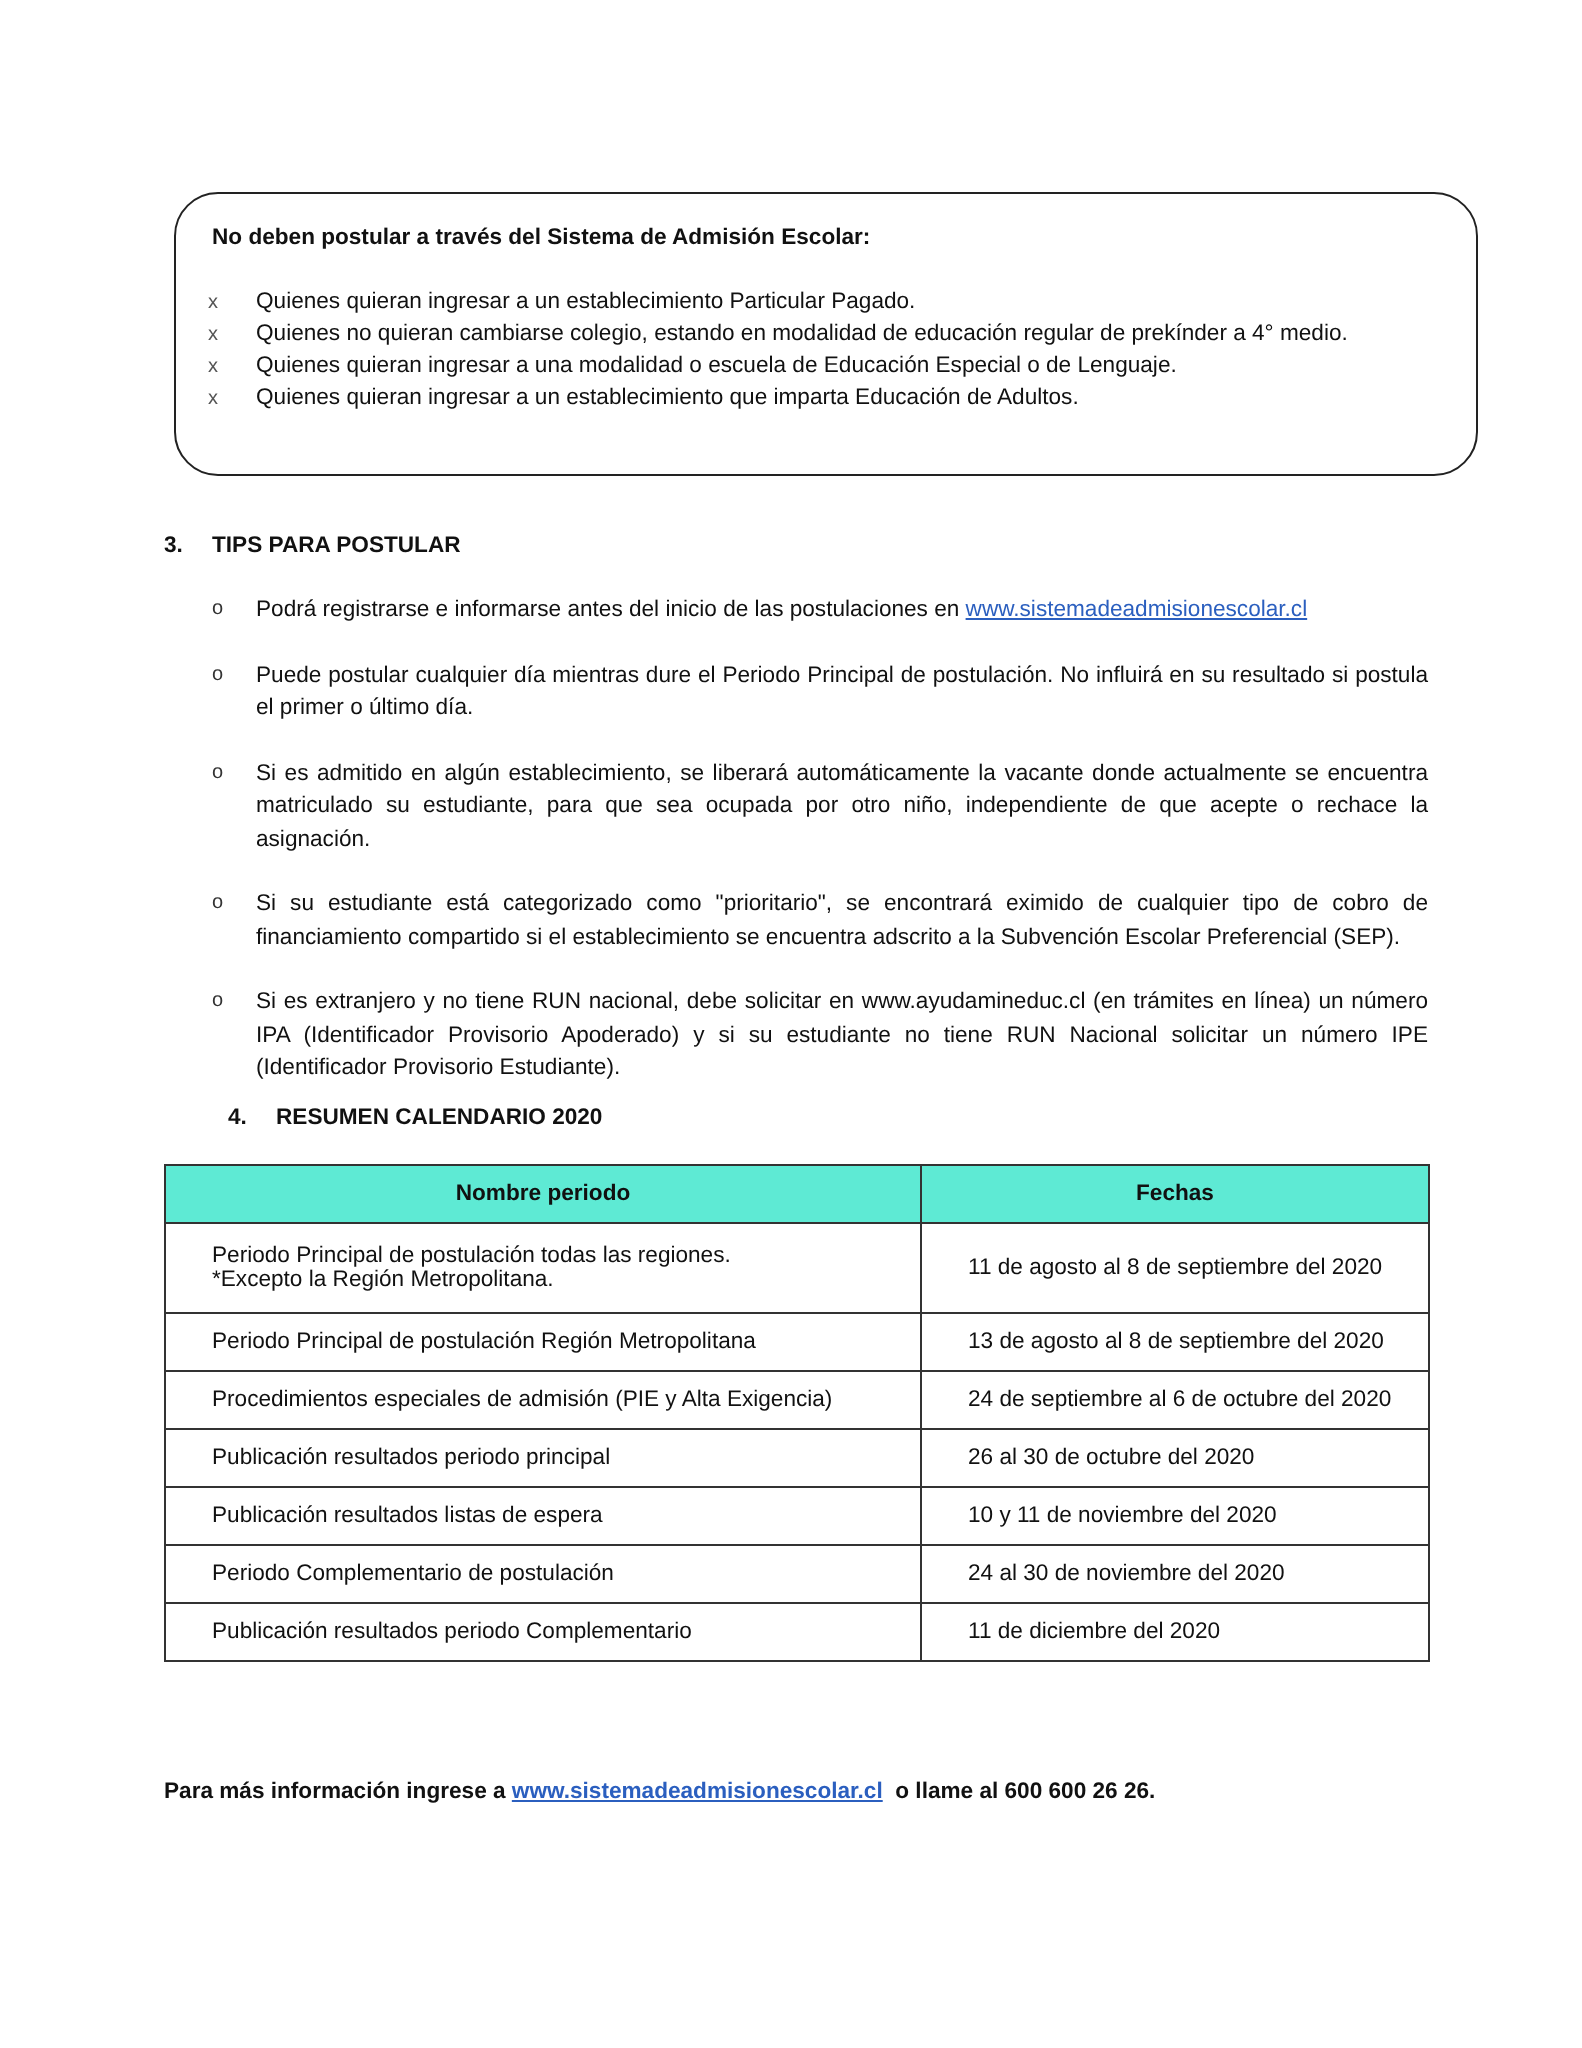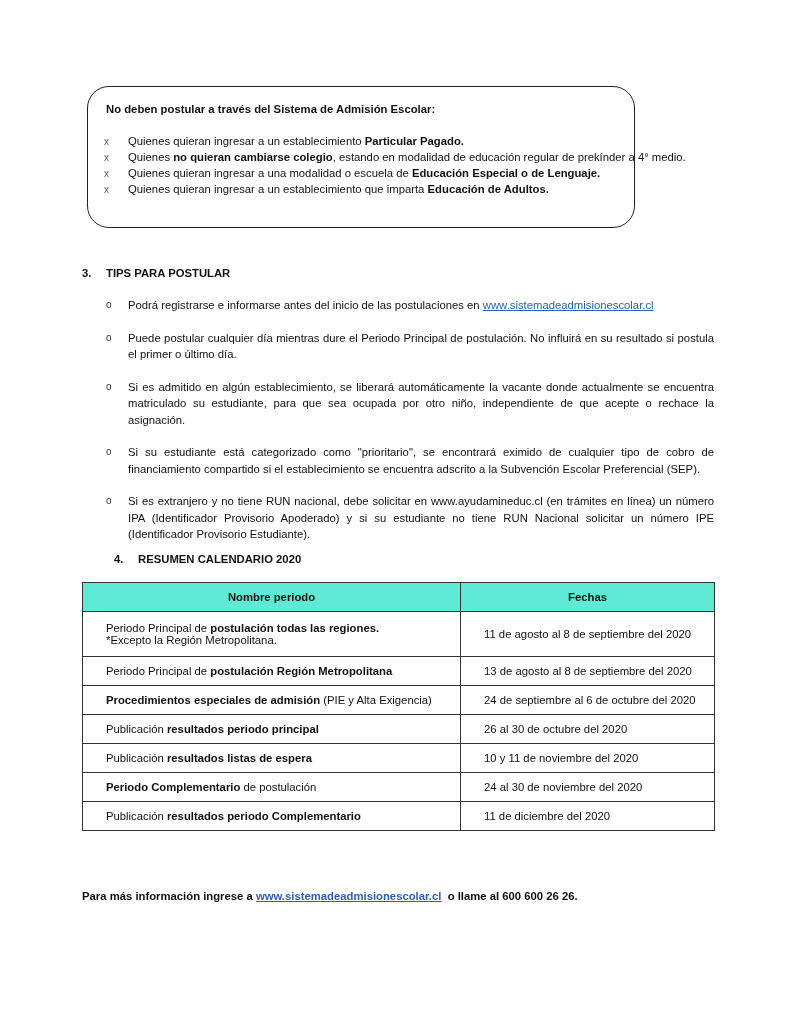--- a/index.html
+++ b/index.html
@@ -1,21 +1,21 @@
 <!DOCTYPE html>
 <html><head>
 <meta charset="utf-8">
 <style>
   html, body { margin:0; padding:0; background:#fff; }
   body { width:791px; height:1024px; position:relative; overflow:hidden;
          font-family:"Liberation Sans", sans-serif; color:#111; font-size:11.3px; }
-  b { font-weight:bold; }
+  b { font-weight:normal; }
   a { color:#2b5fbf; text-decoration:underline; }
 
-  .notice-box { position:absolute; left:87px; top:86px; width:548px; height:142px;
+  .notice-box { position:absolute; left:87px; top:96px; width:652px; height:142px;
     border:1.5px solid #222; border-radius:22px; box-sizing:border-box; }
   .notice-title { position:absolute; left:18px; top:16px; font-weight:bold; }
   .notice-list { position:absolute; left:16px; top:46px; margin:0; padding:0; list-style:none; }
   .notice-list li { height:16px; line-height:16px; white-space:nowrap; }
   .notice-list .mark { display:inline-block; width:24px; color:#555; font-size:10px; }
 
   .section-heading { position:absolute; left:82px; font-weight:bold; }
   .section-heading .num { display:inline-block; width:24px; }
 
   .tips { position:absolute; left:106px; top:297px; width:608px; margin:0; padding:0; list-style:none; }

